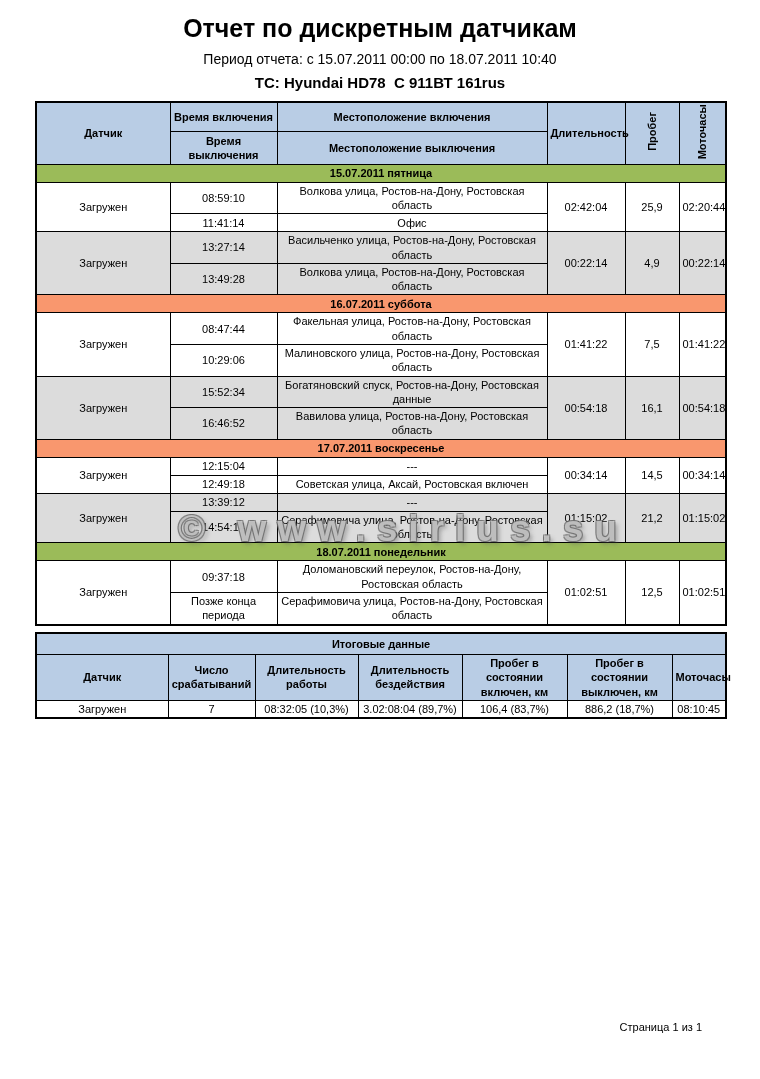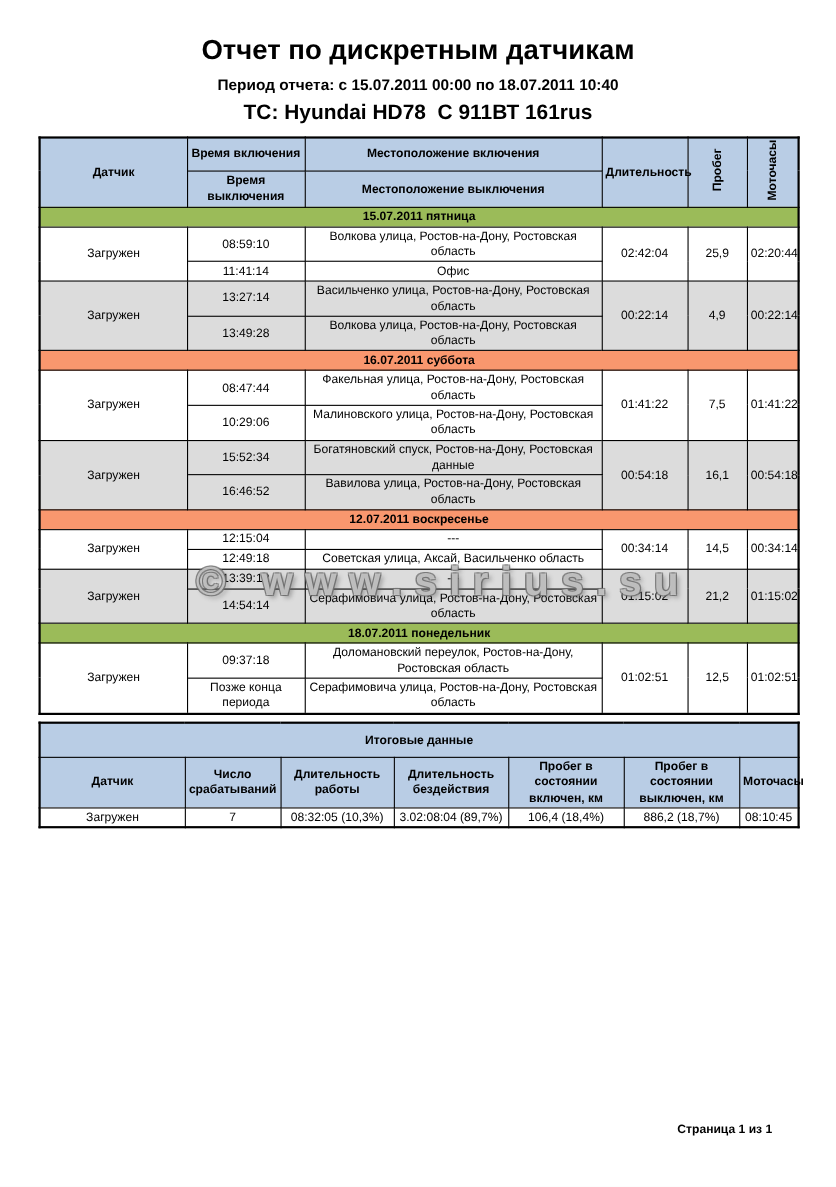--- a/index.html
+++ b/index.html
@@ -6,24 +6,24 @@
   html, body { background: #ffffff; }
   body { font-family: "Liberation Sans", sans-serif; }
   .page {
     position: relative;
     width: 760px;
     height: 1079px;
     background: #ffffff;
     overflow: hidden;
     outline: 1px solid #e9e9e9;
   }
-  .report-header { text-align: center; padding-top: 32px; }
+  .report-header { text-align: center; padding-top: 14px; }
   .report-title { font-size: 25px; font-weight: bold; color: #000; margin-bottom: 8px; }
-  .report-period { font-size: 14px; font-weight: bold; color: #000; margin-bottom: 7px; }
-  .report-vehicle { font-size: 19px; font-weight: bold; color: #000; margin-bottom: 10px; white-space: pre; }
+  .report-period { font-size: 14px; font-weight: normal; color: #000; margin-bottom: 7px; }
+  .report-vehicle { font-size: 15px; font-weight: bold; color: #000; margin-bottom: 10px; white-space: pre; }
 
   table { border-collapse: collapse; table-layout: fixed; margin-left: 35px; width: 690px; }
   table, th, td { border: 1px solid #000; }
   table { border-width: 2px; }
   th, td { font-size: 11px; color: #000; text-align: center; vertical-align: middle; padding: 1px 3px; line-height: 1.3; }
   thead th { background: var(--header-blue); font-weight: bold; height: 29px; }
   .v-text { height: 56px; }
   .v-text span {
     display: inline-block;
     writing-mode: vertical-rl;
@@ -31,21 +31,21 @@
     font-weight: bold;
     white-space: nowrap;
   }
   .day-header { font-weight: bold; height: 20px; }
   .day-header.green { background: var(--weekday-green); margin-left: 32px; }
   .day-header.orange { background: var(--weekend-orange); }
   tr.shaded td { background: var(--shaded-gray); }
   #main-table td { height: 18px; }
 
   .summary-gap { height: 6px; }
-  #summary-table .summary-title { background: var(--header-blue); font-weight: bold; height: 32px; }
+  #summary-table .summary-title { background: var(--header-blue); font-weight: bold; height: 22px; }
   #summary-table th { background: var(--header-blue); font-weight: bold; height: 32px; }
   #summary-table td { height: 17px; background: #fff; }
 
   .watermark {
     position: absolute;
     top: 508px;
     left: 142px;
     width: 500px;
     font-size: 37px;
     font-weight: bold;
@@ -61,21 +61,20 @@
     z-index: 5;
     pointer-events: none;
     margin-left: 36px;
   }
   .page-footer {
     position: absolute;
     top: 1021px;
     right: 58px;
     font-size: 11px;
     color: #000;
-    font-weight: bold;
   }
 </style>
 </head>
 <body>
 
 <div class="page">
 
   <div class="report-header">
     <div class="report-title">Отчет по дискретным датчикам</div>
     <div class="report-period">Период отчета: с 15.07.2011 00:00 по 18.07.2011 10:40</div>
@@ -154,33 +153,33 @@
           <td>Богатяновский спуск, Ростов-на-Дону, Ростовская данные</td>
           <td rowspan="2">00:54:18</td>
           <td rowspan="2">16,1</td>
           <td rowspan="2">00:54:18</td>
         </tr>
         <tr class="shaded">
           <td>16:46:52</td>
           <td>Вавилова улица, Ростов-на-Дону, Ростовская область</td>
         </tr>
         <tr>
-          <td colspan="6" class="day-header orange">12.07.2011 воскресенье</td>
+          <td colspan="6" class="day-header orange">17.07.2011 воскресенье</td>
         </tr>
         <tr>
           <td rowspan="2">Загружен</td>
           <td>12:15:04</td>
           <td>---</td>
           <td rowspan="2">00:34:14</td>
           <td rowspan="2">14,5</td>
           <td rowspan="2">00:34:14</td>
         </tr>
         <tr>
           <td>12:49:18</td>
-          <td>Советская улица, Аксай, Васильченко область</td>
+          <td>Советская улица, Аксай, Ростовская включен</td>
         </tr>
         <tr class="shaded">
           <td rowspan="2">Загружен</td>
           <td>13:39:12</td>
           <td>---</td>
           <td rowspan="2">01:15:02</td>
           <td rowspan="2">21,2</td>
           <td rowspan="2">01:15:02</td>
         </tr>
         <tr class="shaded">
@@ -230,21 +229,21 @@
         <th>Длительность бездействия</th>
         <th>Пробег в состоянии включен, км</th>
         <th>Пробег в состоянии выключен, км</th>
         <th>Моточасы</th>
       </tr>
       <tr>
         <td>Загружен</td>
         <td>7</td>
         <td>08:32:05 (10,3%)</td>
         <td>3.02:08:04 (89,7%)</td>
-        <td>106,4 (18,4%)</td>
+        <td>106,4 (83,7%)</td>
         <td>886,2 (18,7%)</td>
         <td>08:10:45</td>
       </tr>
     </tbody>
   </table>
 
   <div class="page-footer">Страница 1 из 1</div>
 
 </div>
 

